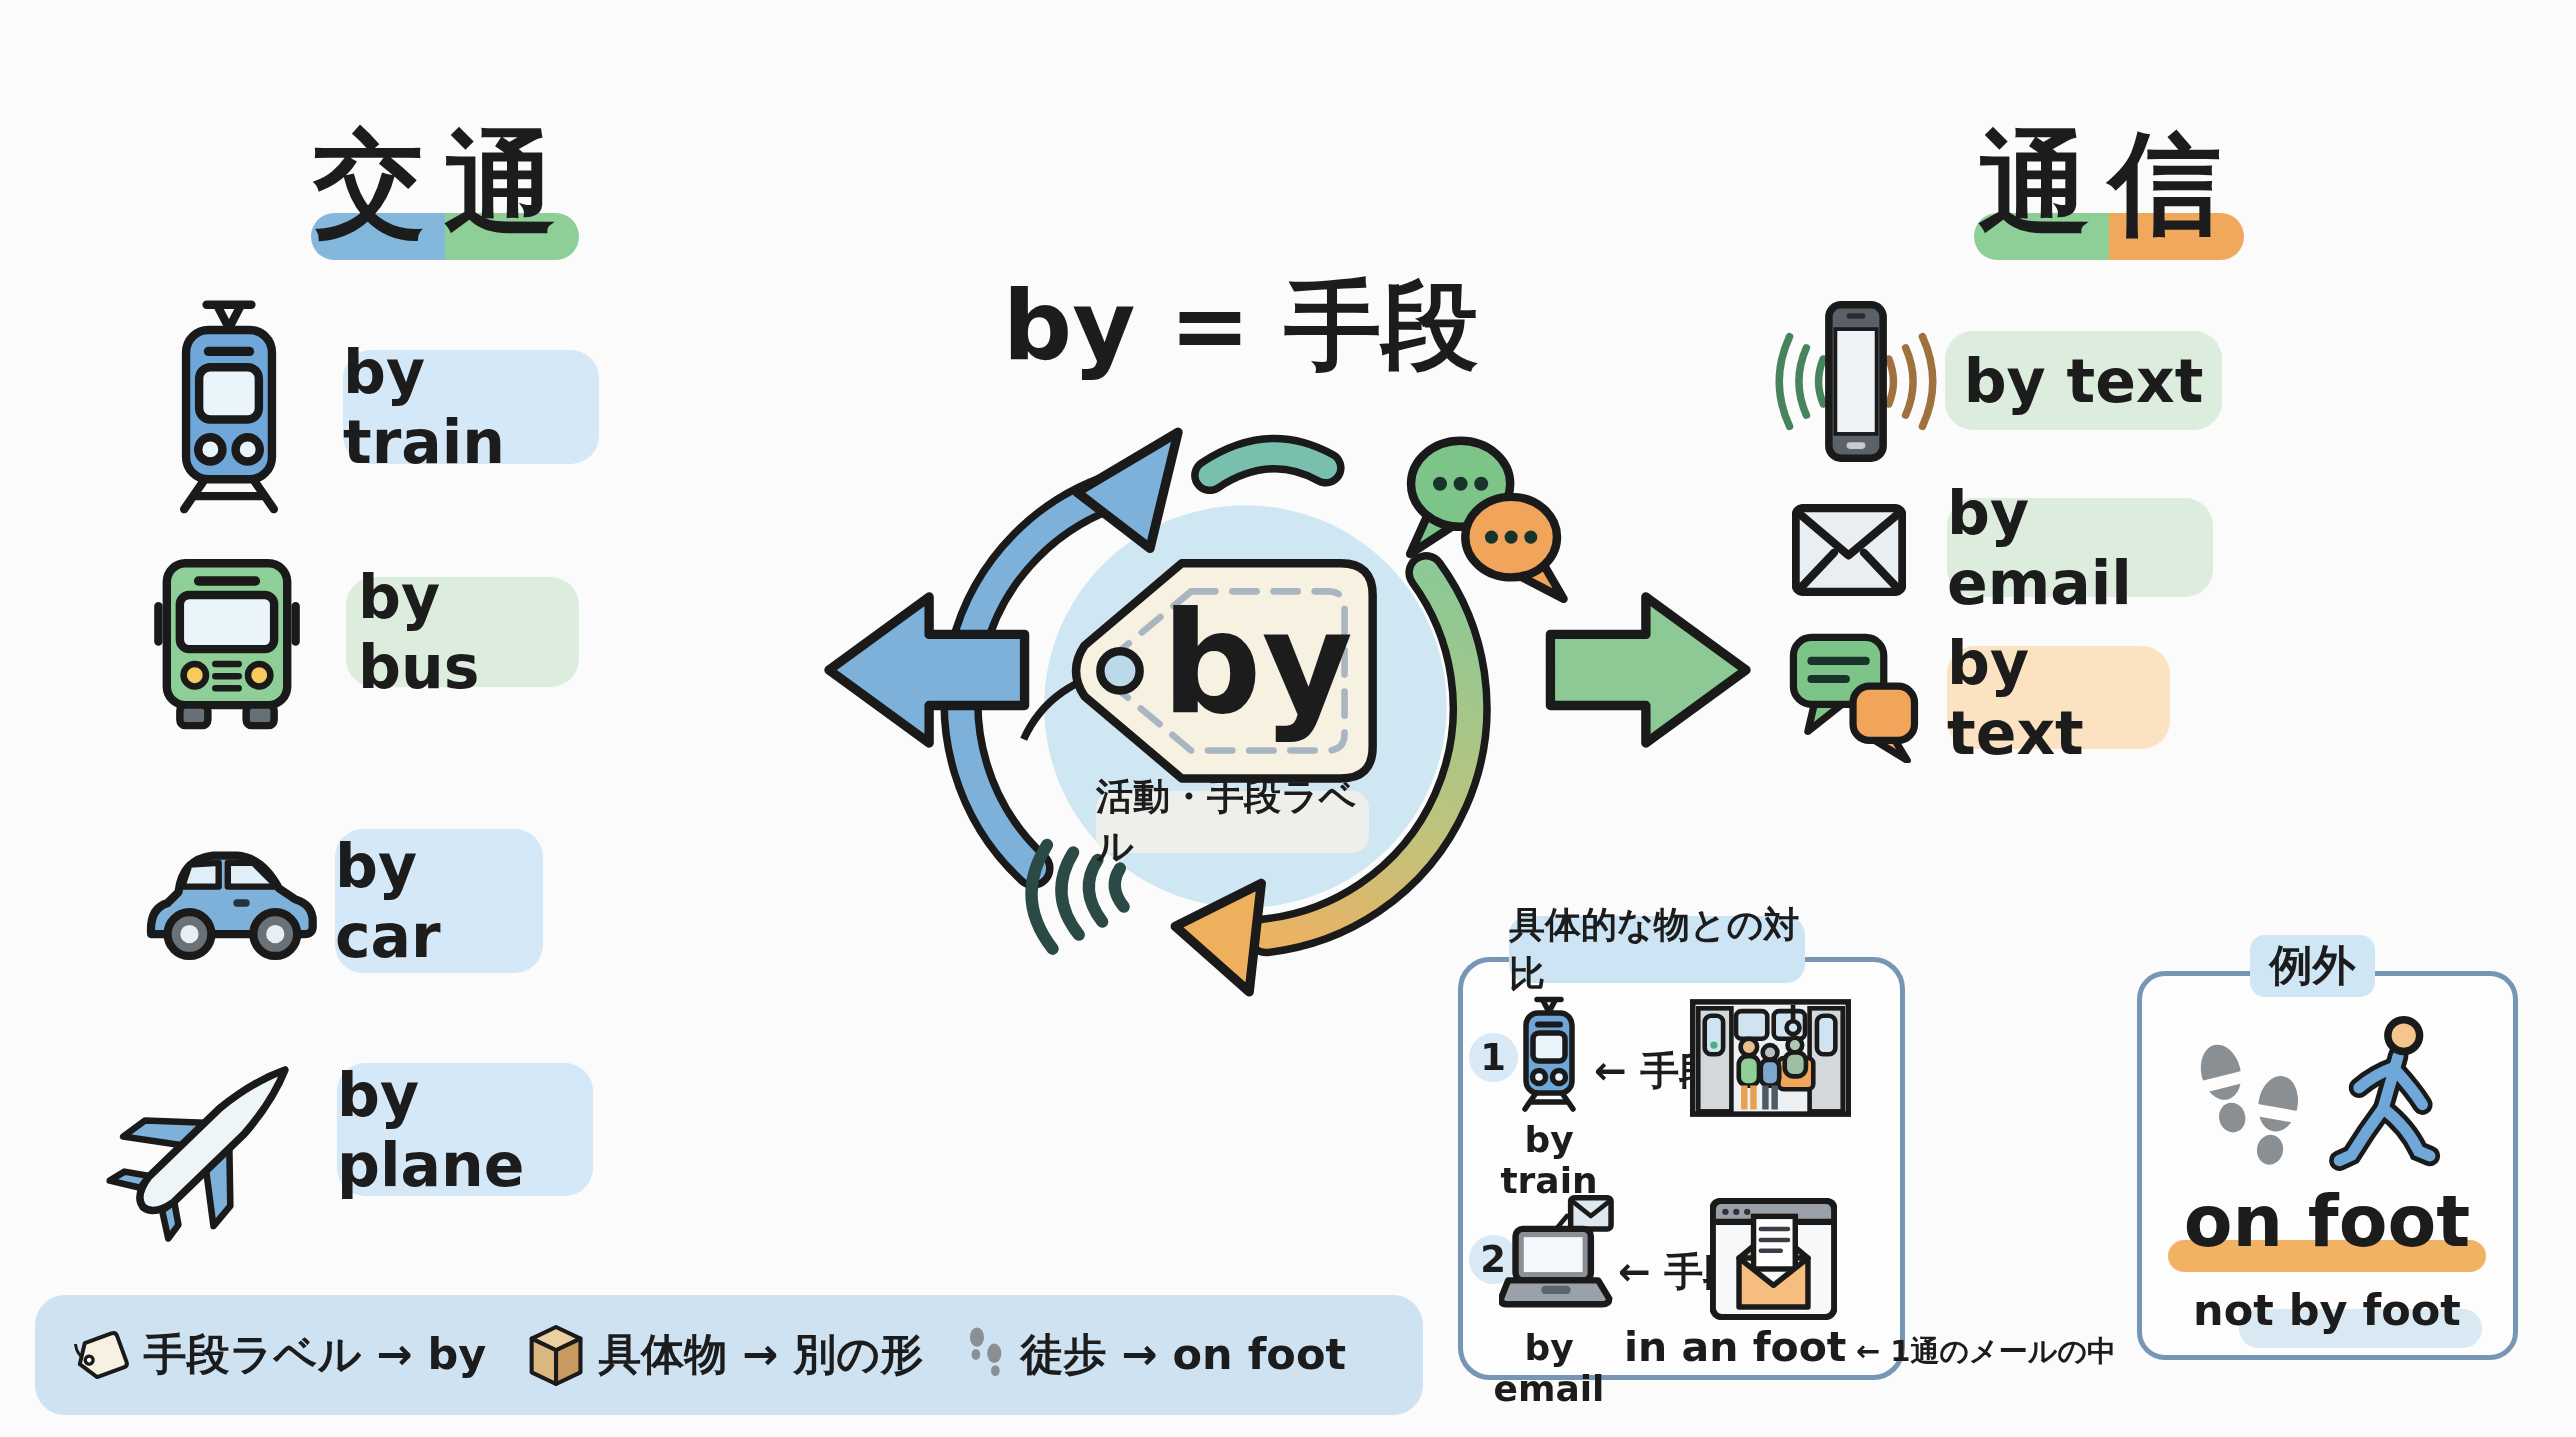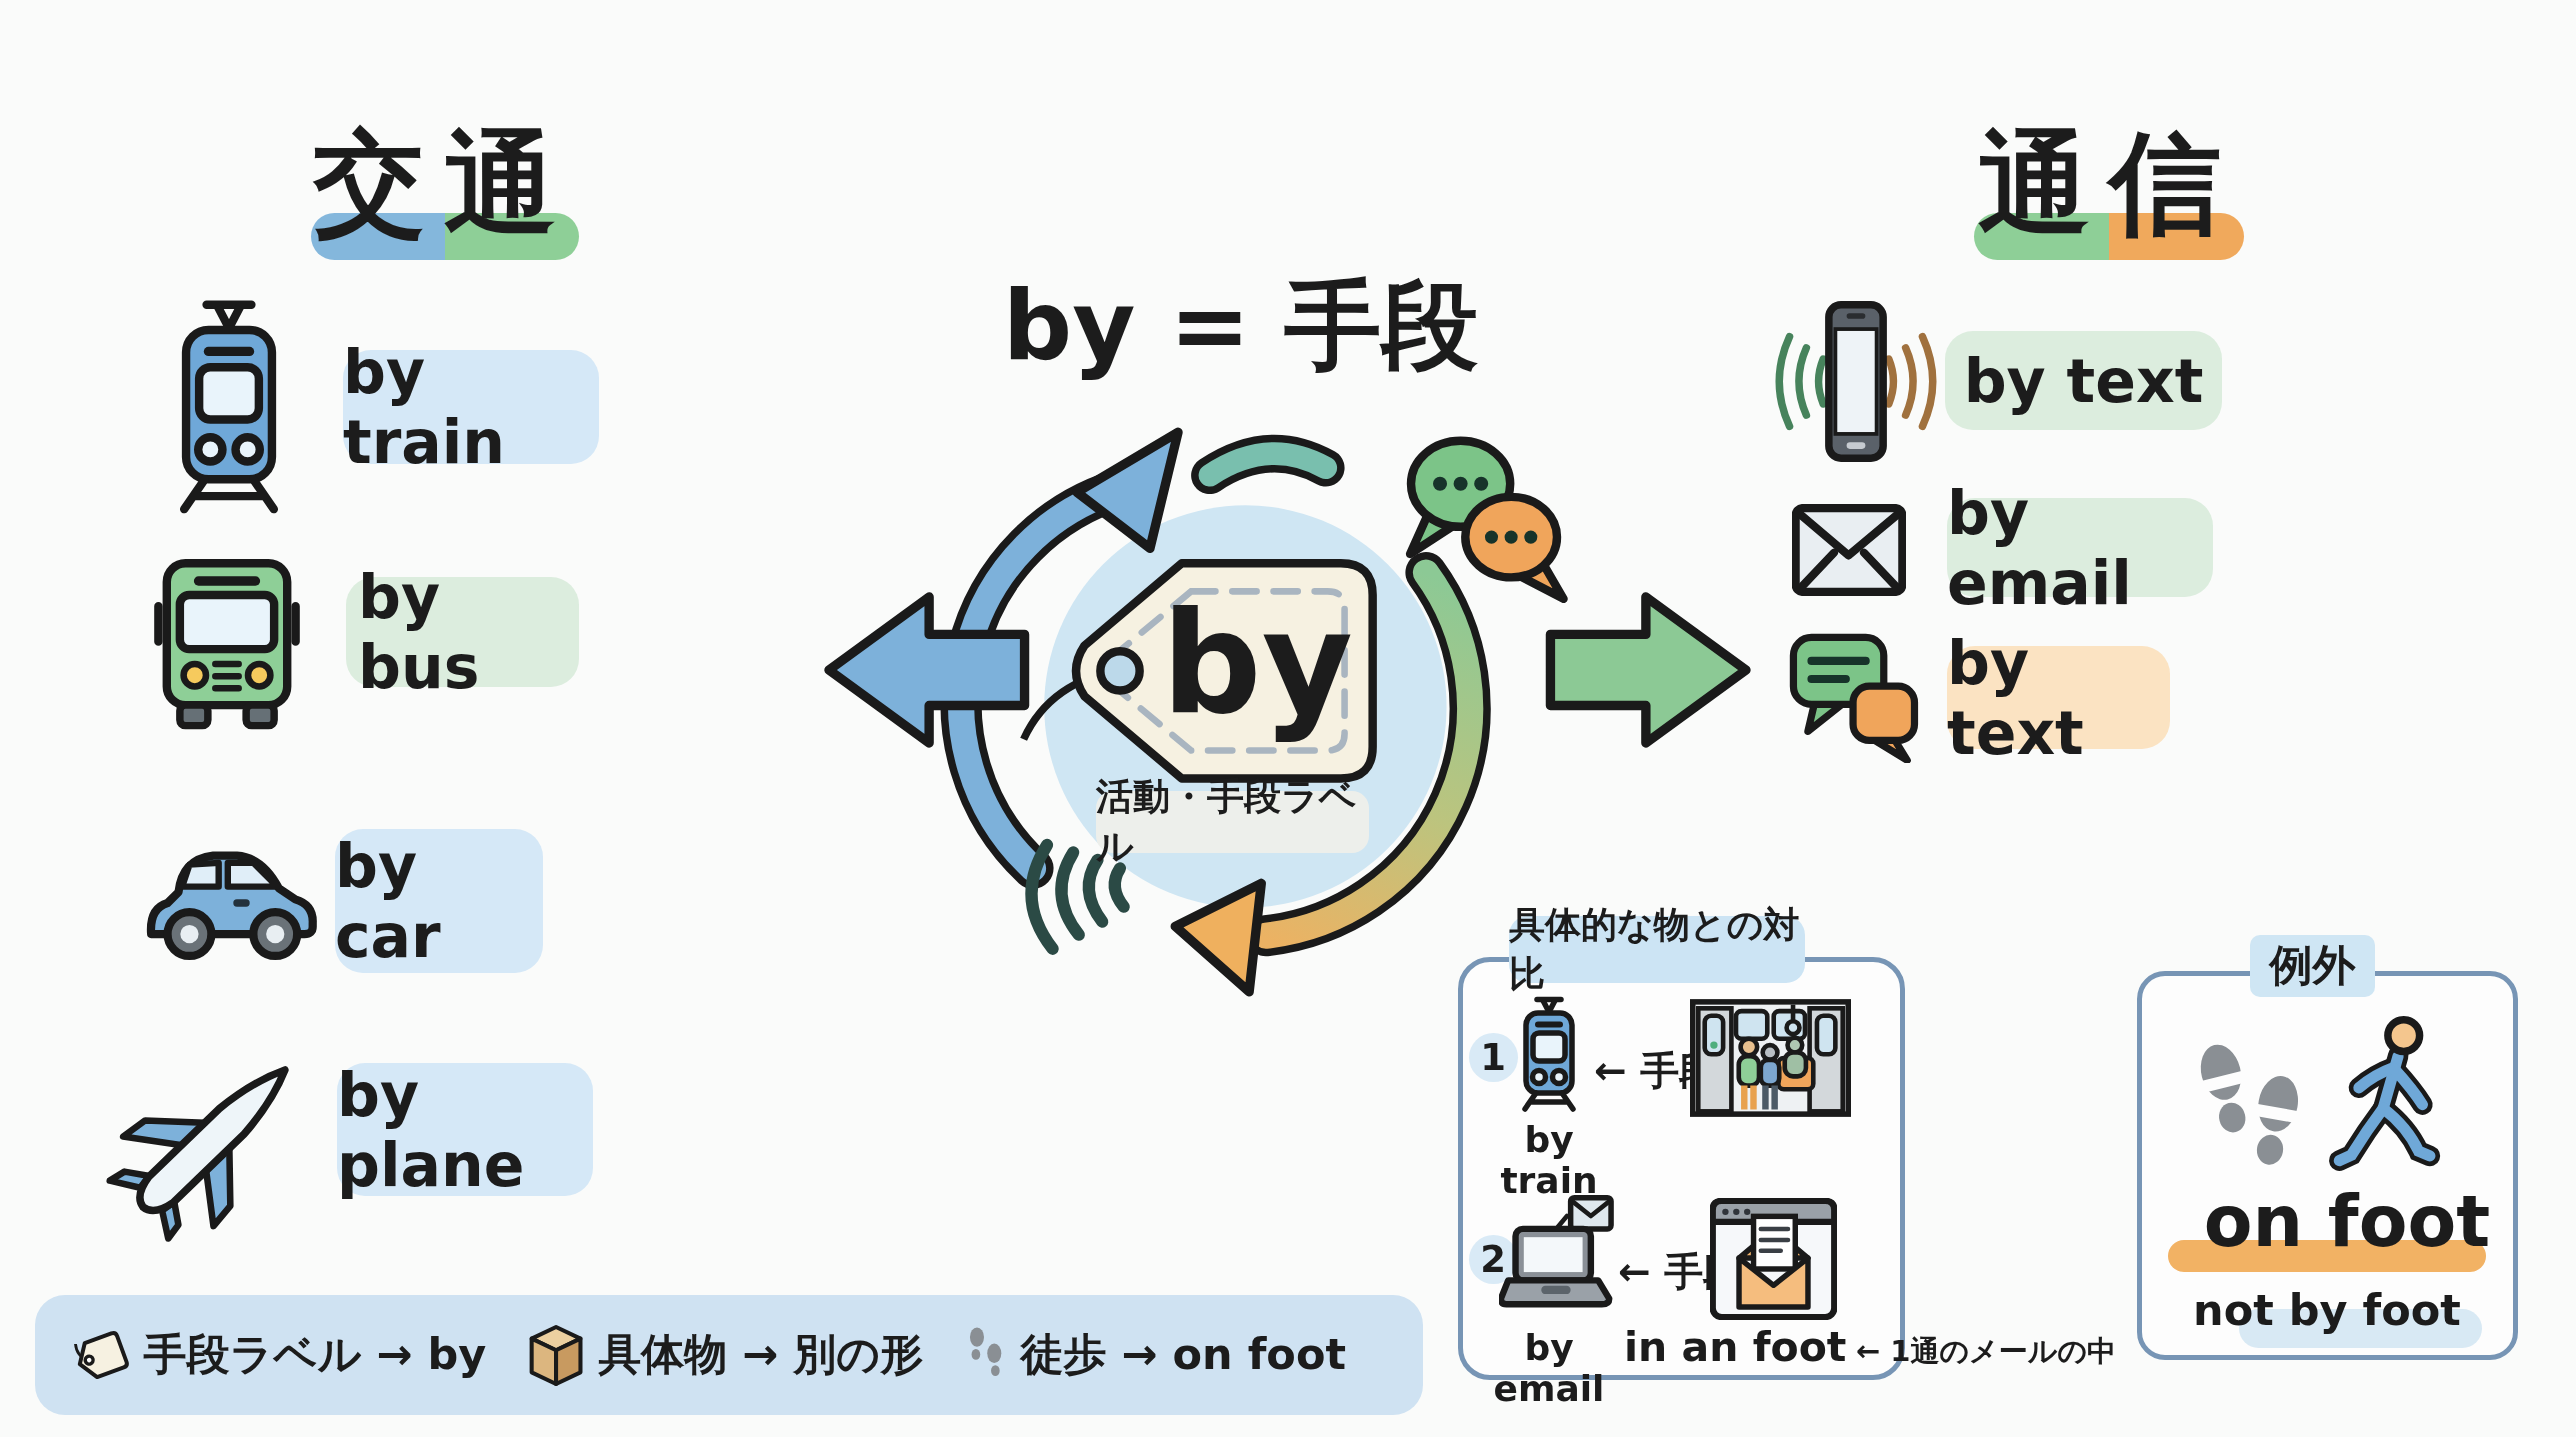--- a/index.html
+++ b/index.html
@@ -22,21 +22,21 @@
   .box{position:absolute;background:#fdfdfd;border:5.6px solid #7795b5;border-radius:30px;z-index:2;box-sizing:border-box;}
   .box-header{position:absolute;background:#cce4f4;display:flex;align-items:center;justify-content:center;
         font-weight:700;z-index:4;border-radius:19px;}
   .num-badge{position:absolute;width:49px;height:49px;border-radius:50%;background:#d9eaf6;display:flex;
         align-items:center;justify-content:center;font-size:37px;font-weight:700;}
   .cmp-small{position:absolute;font-weight:700;font-size:36px;text-align:center;}
   .cmp-note-row{position:absolute;display:flex;align-items:baseline;gap:9.4px;white-space:nowrap;}
   .cmp-big{font-weight:700;font-size:41px;}
   .cmp-note{font-weight:700;font-size:29px;}
   .means-note{position:absolute;font-weight:700;font-size:39px;white-space:nowrap;}
-  .exc-main{position:absolute;font-weight:700;font-size:71px;text-align:center;z-index:3;margin-left:20px;}
+  .exc-main{position:absolute;font-weight:700;font-size:71px;text-align:center;z-index:3;}
   .exc-sub{position:absolute;font-weight:700;font-size:43px;text-align:center;z-index:3;}
   .exc-bar-orange{position:absolute;background:#f2b264;border-radius:16px;z-index:1;}
   .exc-bar-blue{position:absolute;background:#d8e9f4;border-radius:19.7px;z-index:1;}
   .footer-bar{position:absolute;left:35px;top:1295px;width:1388px;height:120px;border-radius:30px;
         background:#cfe2f2;display:flex;align-items:center;padding:0 36px;box-sizing:border-box;z-index:2;}
   .footer-text{font-weight:700;font-size:43px;white-space:nowrap;margin:0 41px 0 13px;}
   svg{display:block;}
 </style>
 </head>
 <body>
@@ -247,21 +247,21 @@
       <path d="M56 34 H86 M56 46 H86 M56 58 H78" stroke="#3a3f45" stroke-width="5" stroke-linecap="round"></path>
       <path d="M32 66 L70 96 L108 66 L108 120 L32 120 Z" fill="#f5bd7e" stroke="#1a1a1a" stroke-width="6" stroke-linejoin="round"></path>
     </svg>
     <div class="cmp-small" style="left:7.5px;top:365px;width:157px;">by email</div>
     <div class="cmp-note-row" style="left:161px;top:361px;">
       <span class="cmp-big">in an foot</span>
       <span class="cmp-note">← 1通のメールの中</span>
     </div>
   </div>
 
-  <div class="box-header" style="left:2250px;top:935px;width:125px;height:62px;font-size:43px;border-radius:10px;background:#cfe6f4;">例外</div>
+  <div class="box-header" style="left:2250px;top:935px;width:125px;height:62px;font-size:43px;border-radius:15px;background:#cfe6f4;">例外</div>
   <div class="box" style="left:2137px;top:971px;width:381px;height:389px;border-radius:28px;">
     <svg class="abs" style="left:47px;top:51px;" width="122" height="154" viewBox="0 0 130 165">
       <g transform="rotate(-14 38 65)">
         <ellipse cx="38" cy="48" rx="21" ry="30" fill="#8a8f94"></ellipse>
         <rect x="12" y="52" width="52" height="13" fill="#fdfdfd"></rect>
         <ellipse cx="38" cy="98" rx="14" ry="16" fill="#8a8f94"></ellipse>
       </g>
       <g transform="rotate(10 92 100)">
         <ellipse cx="92" cy="82" rx="21" ry="30" fill="#8a8f94"></ellipse>
         <rect x="66" y="86" width="52" height="13" fill="#fdfdfd"></rect>

